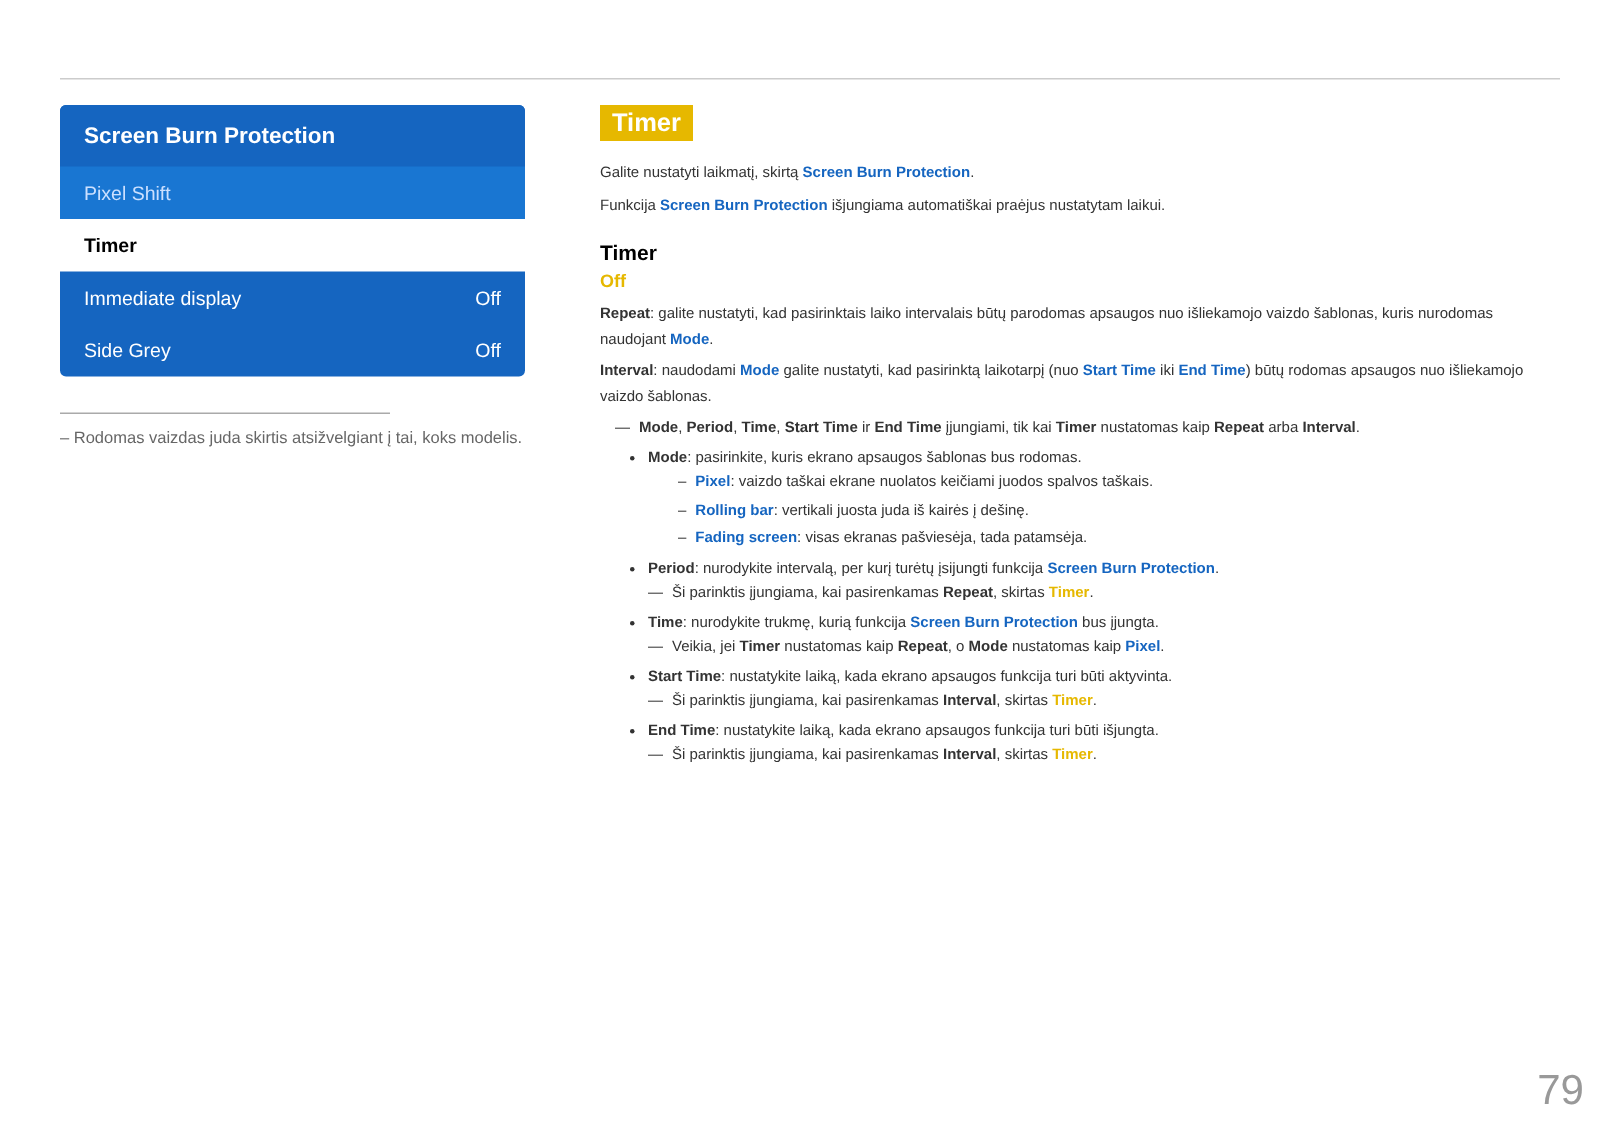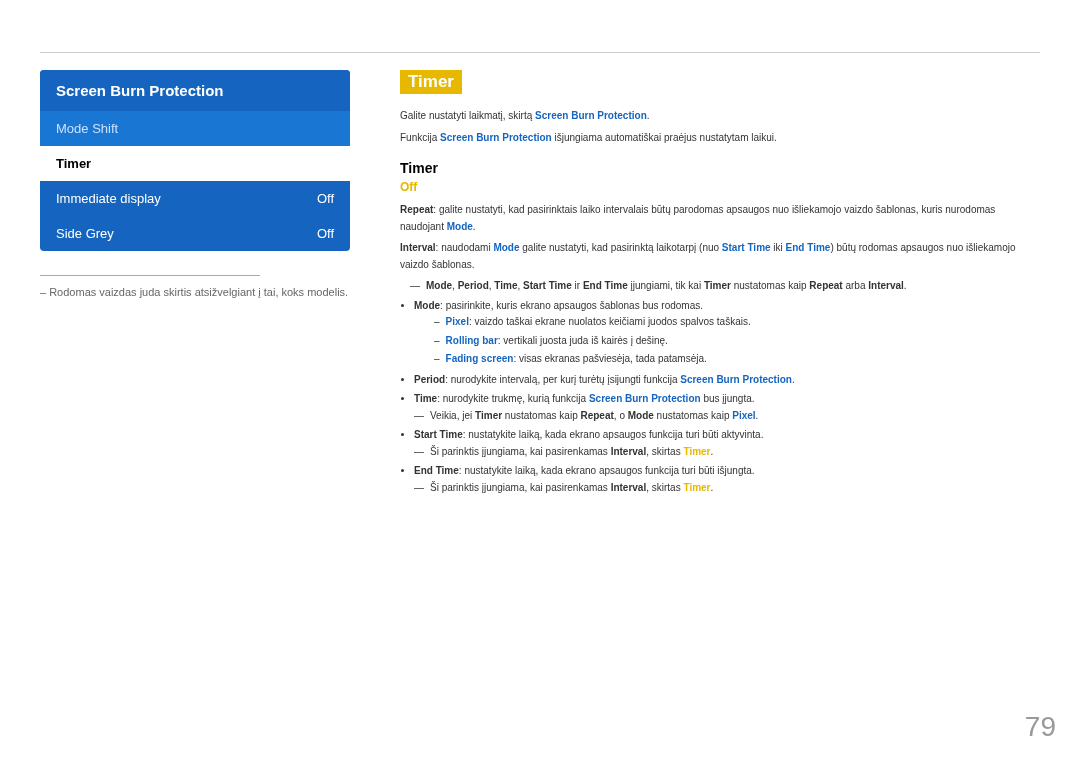--- a/index.html
+++ b/index.html
@@ -125,21 +125,21 @@
 
     .content-block p {
       margin-bottom: 5px;
     }
 
     .content-block .b { font-weight: bold; }
     .content-block .blue { font-weight: bold; color: #1565c0; }
     .content-block .orange { font-weight: bold; color: #e6b800; }
 
     .bullet-list {
-      margin-left: 14px;
+      margin-left: 32px;
       margin-bottom: 4px;
     }
 
     .bullet-item {
       list-style-type: disc;
       margin-bottom: 3px;
     }
 
     .dash-list {
       margin-left: 20px;
@@ -181,21 +181,21 @@
   </style>
 </head>
 <body>
 
 <div class="top-line"></div>
 
 <div class="left-panel">
   <div class="menu-box">
     <div class="menu-title">Screen Burn Protection</div>
     <div class="menu-item pixel-shift">
-      <span>Mode Shift</span>
+      <span>Pixel Shift</span>
     </div>
     <div class="menu-item active">
       <span>Timer</span>
     </div>
     <div class="menu-item">
       <span>Immediate display</span>
       <span class="value">Off</span>
     </div>
     <div class="menu-item">
       <span>Side Grey</span>
@@ -246,20 +246,23 @@
             <span><span class="blue">Fading screen</span>: visas ekranas pašviesėja, tada patamsėja.</span>
           </div>
         </div>
       </li>
     </ul>
 
 
     <ul class="bullet-list">
       <li class="bullet-item">
         <span class="b">Period</span>: nurodykite intervalą, per kurį turėtų įsijungti funkcija <span class="blue">Screen Burn Protection</span>.
+        <div class="em-dash-item" style="margin-left:0;">
+          <span>Ši parinktis įjungiama, kai pasirenkamas <span class="b">Repeat</span>, skirtas <span class="orange">Timer</span>.</span>
+        </div>
       </li>
       <li class="bullet-item">
         <span class="b">Time</span>: nurodykite trukmę, kurią funkcija <span class="blue">Screen Burn Protection</span> bus įjungta.
         <div class="em-dash-item" style="margin-left:0;">
           <span>Veikia, jei <span class="b">Timer</span> nustatomas kaip <span class="b">Repeat</span>, o <span class="b">Mode</span> nustatomas kaip <span class="blue">Pixel</span>.</span>
         </div>
       </li>
       <li class="bullet-item">
         <span class="b">Start Time</span>: nustatykite laiką, kada ekrano apsaugos funkcija turi būti aktyvinta.
         <div class="em-dash-item" style="margin-left:0;">

